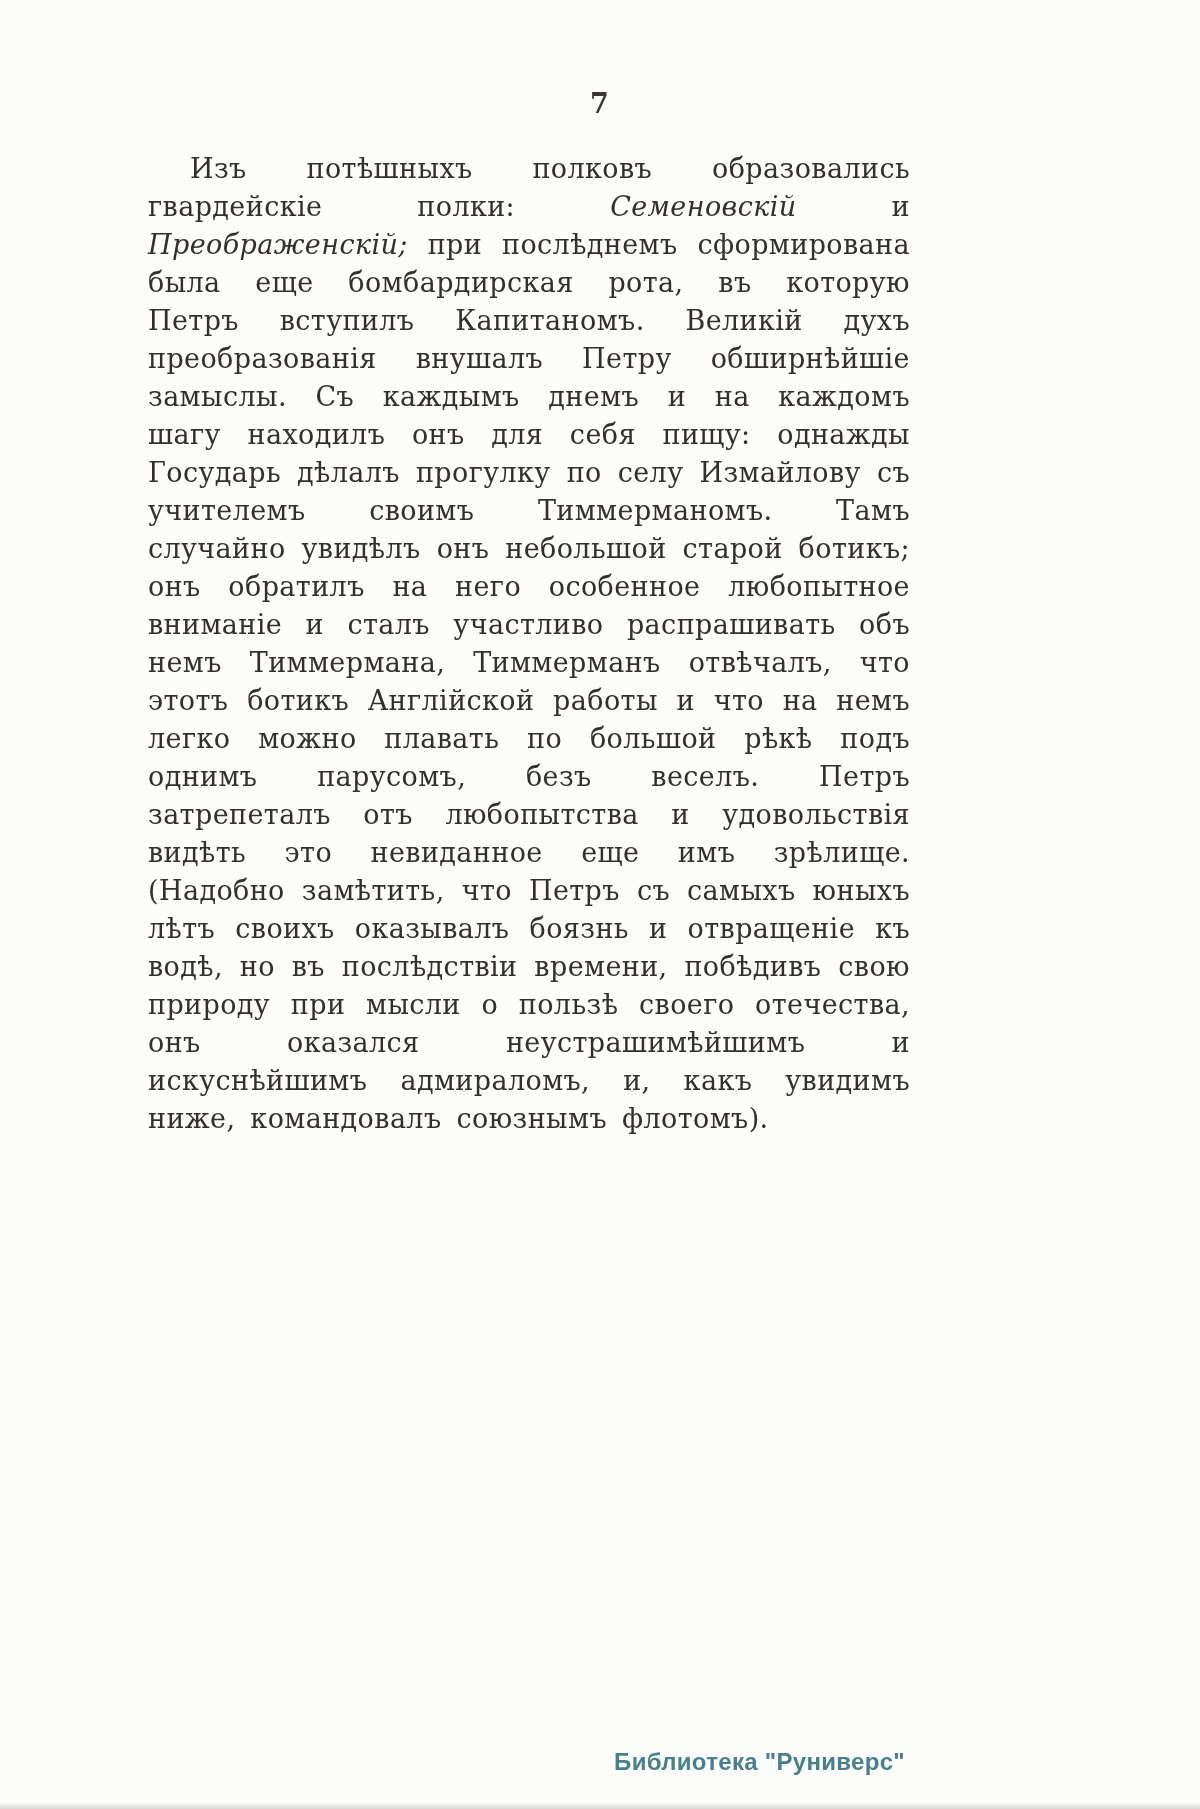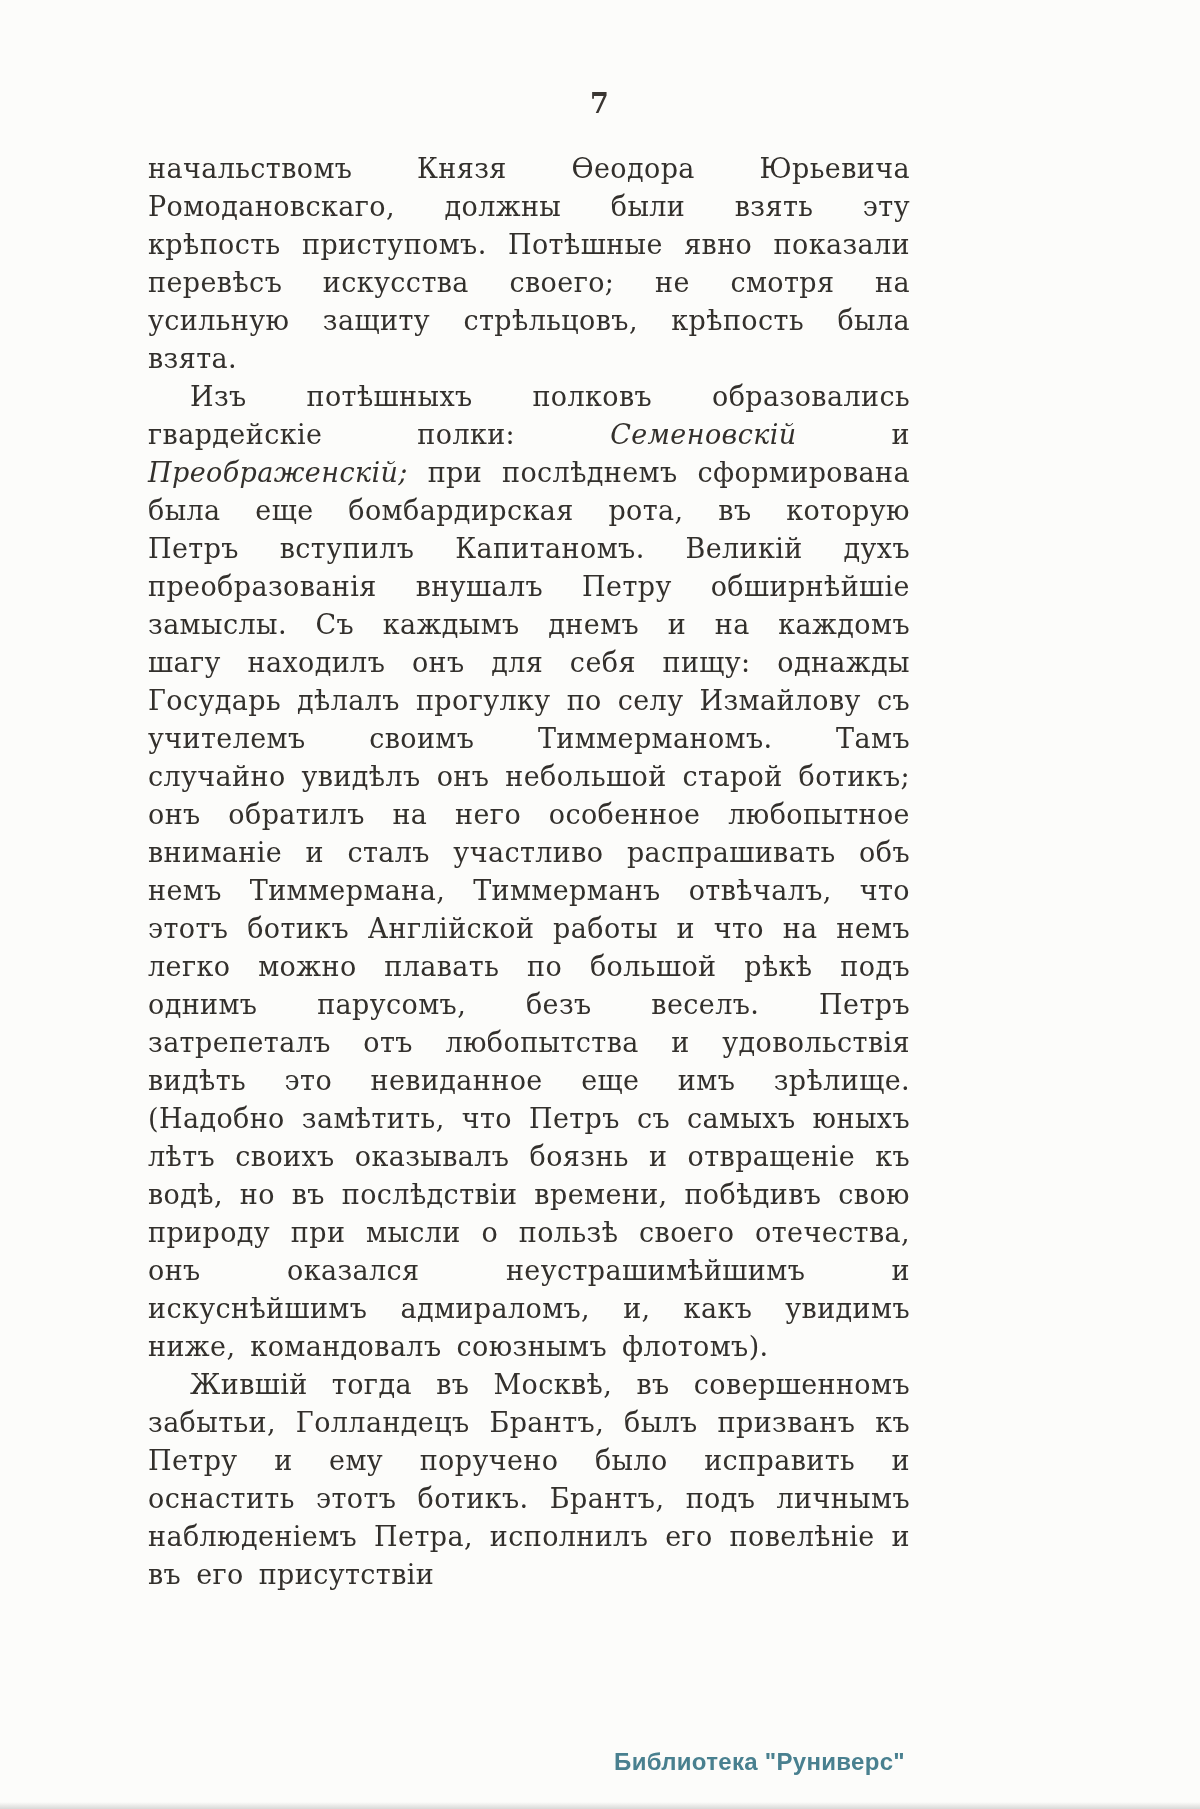--- a/index.html
+++ b/index.html
@@ -56,20 +56,18 @@
     height: 7px;
     background: linear-gradient(to bottom, rgba(0,0,0,0), rgba(0,0,0,0.14));
   }
 </style>
 </head>
 <body>
 
 <div class="page-number">7</div>
 
 <div class="text-block">
-  <p class="para">начальствомъ Князя Ѳеодора Юрьевича Ромодановскаго, должны были взять эту крѣпость приступомъ. Потѣшные явно показали перевѣсъ искусства своего; не смотря на усильную защиту стрѣльцовъ, крѣпость была взята.</p>
   <p class="para indent"><span>Изъ потѣшныхъ полковъ образовались гвардейскіе полки: </span><em>Семеновскій</em><span> и </span><em>Преображенскій;</em><span> при послѣднемъ сформирована была еще бомбардирская рота, въ которую Петръ вступилъ Капитаномъ. Великій духъ преобразованія внушалъ Петру обширнѣйшіе замыслы. Съ каждымъ днемъ и на каждомъ шагу находилъ онъ для себя пищу: однажды Государь дѣлалъ прогулку по селу Измайлову съ учителемъ своимъ Тиммерманомъ. Тамъ случайно увидѣлъ онъ небольшой старой ботикъ; онъ обратилъ на него особенное любопытное вниманіе и сталъ участливо распрашивать объ немъ Тиммермана, Тиммерманъ отвѣчалъ, что этотъ ботикъ Англійской работы и что на немъ легко можно плавать по большой рѣкѣ подъ однимъ парусомъ, безъ веселъ. Петръ затрепеталъ отъ любопытства и удовольствія видѣть это невиданное еще имъ зрѣлище. (Надобно замѣтить, что Петръ съ самыхъ юныхъ лѣтъ своихъ оказывалъ боязнь и отвращеніе къ водѣ, но въ послѣдствіи времени, побѣдивъ свою природу при мысли о пользѣ своего отечества, онъ оказался неустрашимѣйшимъ и искуснѣйшимъ адмираломъ, и, какъ увидимъ ниже, командовалъ союзнымъ флотомъ).</span></p>
-  <p class="para indent">Жившій тогда въ Москвѣ, въ совершенномъ забытьи, Голландецъ Брантъ, былъ призванъ къ Петру и ему поручено было исправить и оснастить этотъ ботикъ. Брантъ, подъ личнымъ наблюденіемъ Петра, исполнилъ его повелѣніе и въ его присутствіи</p>
 </div>
 
 <div class="watermark">Библиотека "Руниверс"</div>
 
 <div class="scan-edge"></div>
 
 </body></html>

